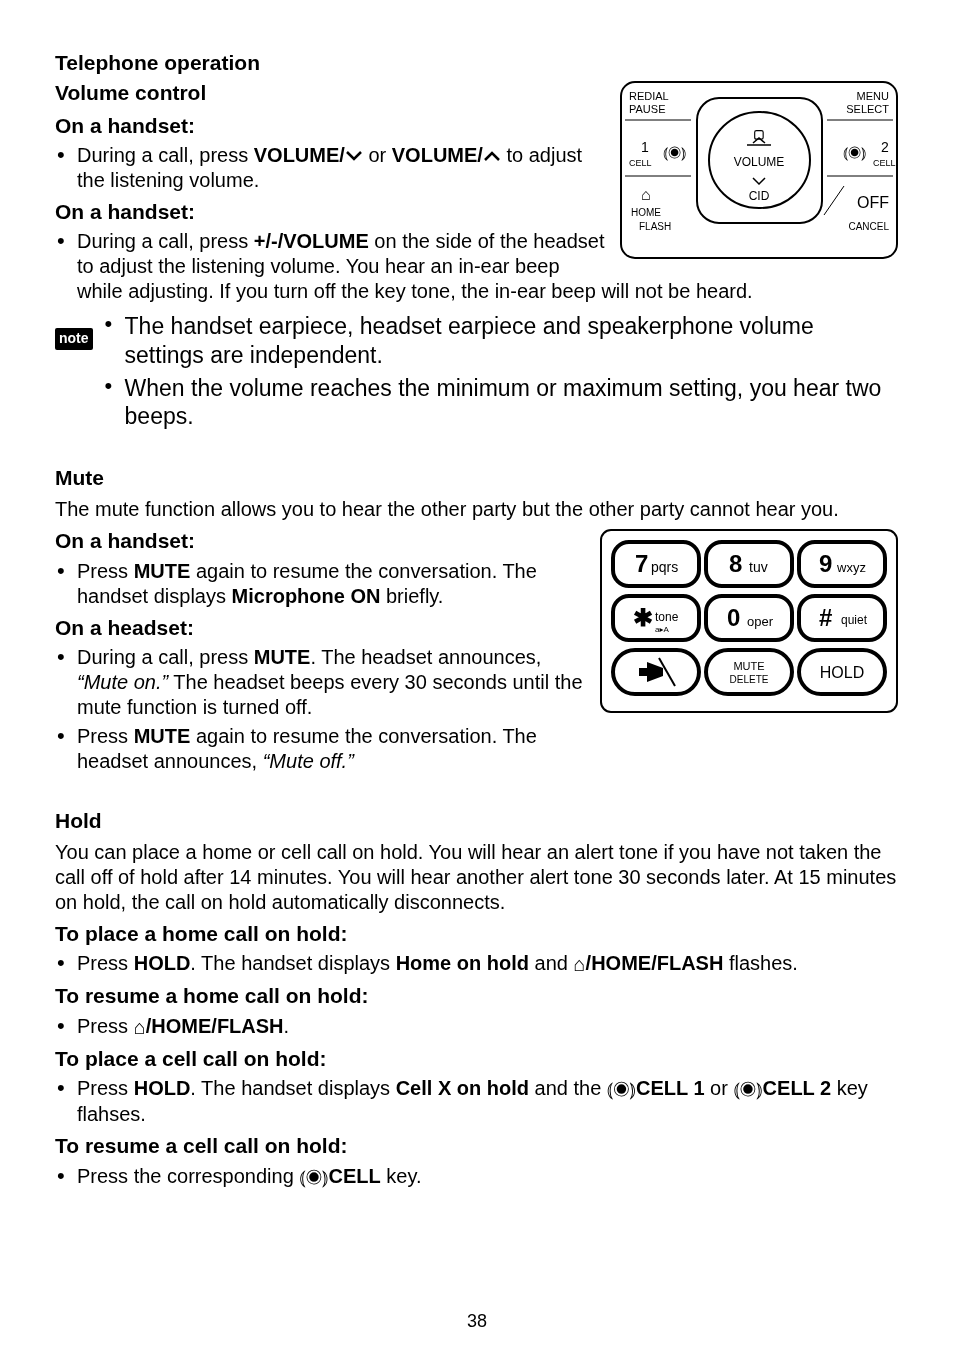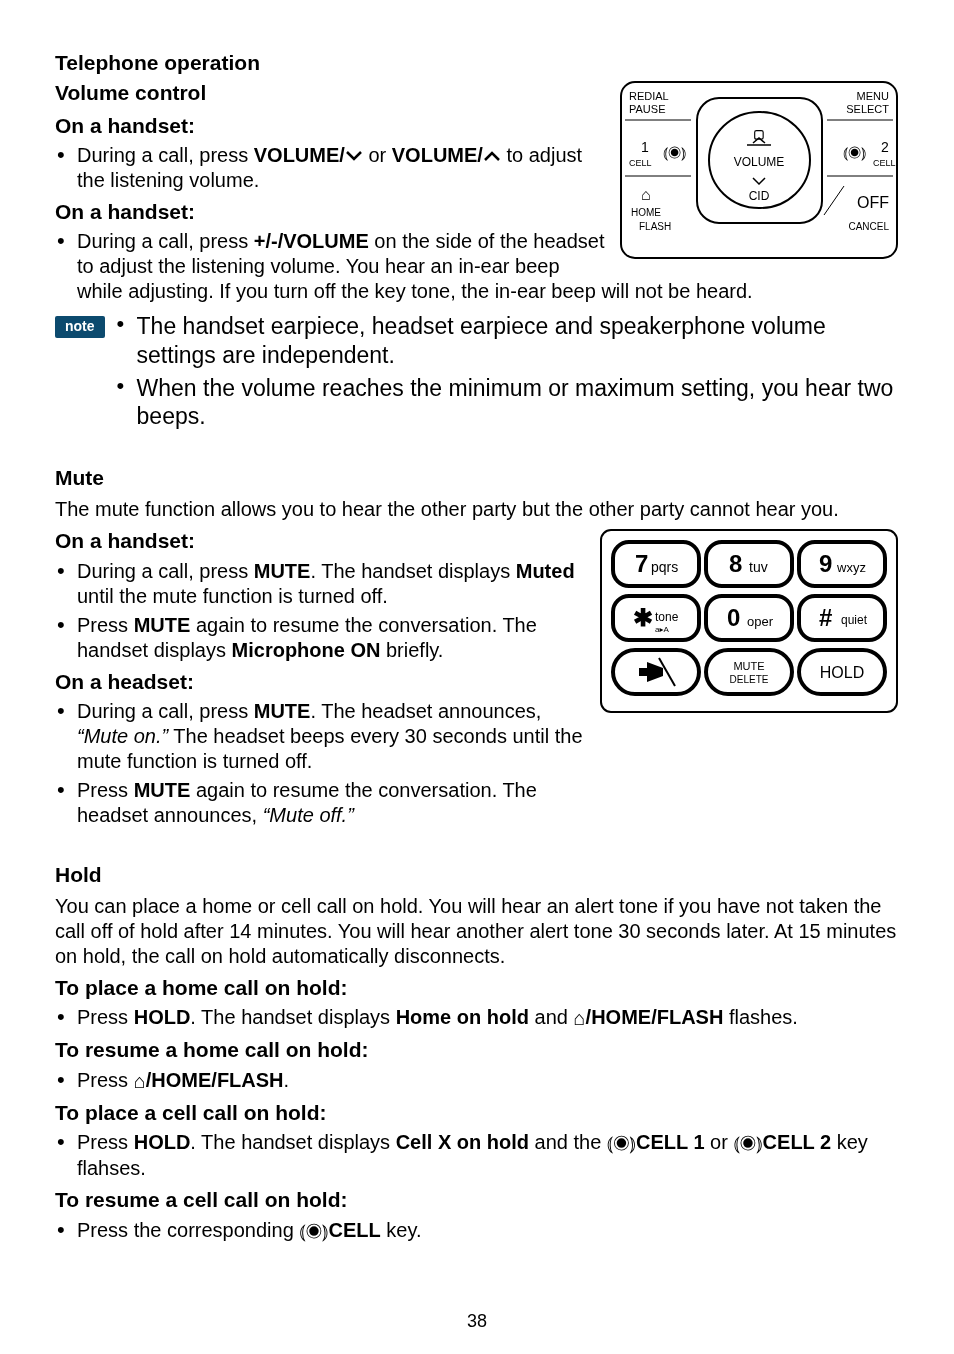--- a/index.html
+++ b/index.html
@@ -27,27 +27,27 @@
     font-size: 22px;
     line-height: 1.1;
   }
   .note-box {
     display: flex;
     align-items: flex-start;
     margin-top: 8px;
     gap: 10px;
   }
   .note-label {
-    background: #0c4a6e;
+    background: #000000;
     color: #fff;
     font-weight: bold;
     font-size: 14px;
-    padding: 2px 10px;
+    padding: 2px 4px;
     border-radius: 2px;
-    margin-top: 4px;
+    margin-top: 16px;
     flex-shrink: 0;
   }
   .note-list li.bullet { font-size: 23px; }
   .section-gap { margin-top: 30px; }
   .float-right {
     float: right;
     margin-left: 12px;
     margin-bottom: 6px;
   }
   .clear { clear: both; }
@@ -190,23 +190,20 @@
   <g>
     <rect x="200" y="122" width="86" height="44" rx="22" fill="#fff" stroke="#000" stroke-width="4"></rect>
     <text x="243" y="150" font-size="16" text-anchor="middle">HOLD</text>
   </g>
 </svg>
 </div>
 
 <h3>On a handset:</h3>
 <ul class="col-half">
   <li class="bullet">
-    <span>During a call, press </span><b>MUTE</b><span>. The handset displays </span><b>Muted</b><span> until the mute function is turned off.</span>
-  </li>
-  <li class="bullet">
     <span>Press </span><b>MUTE</b><span> again to resume the conversation. The handset displays </span><b>Microphone ON</b><span> briefly.</span>
   </li>
 </ul>
 <h3>On a headset:</h3>
 <ul class="col-half">
   <li class="bullet">
     <span>During a call, press </span><b>MUTE</b><span>. The headset announces, </span><i>“Mute on.”</i><span> The headset beeps every 30 seconds until the mute function is turned off.</span>
   </li>
   <li class="bullet">
     <span>Press </span><b>MUTE</b><span> again to resume the conversation. The headset announces, </span><i>“Mute off.”</i>

